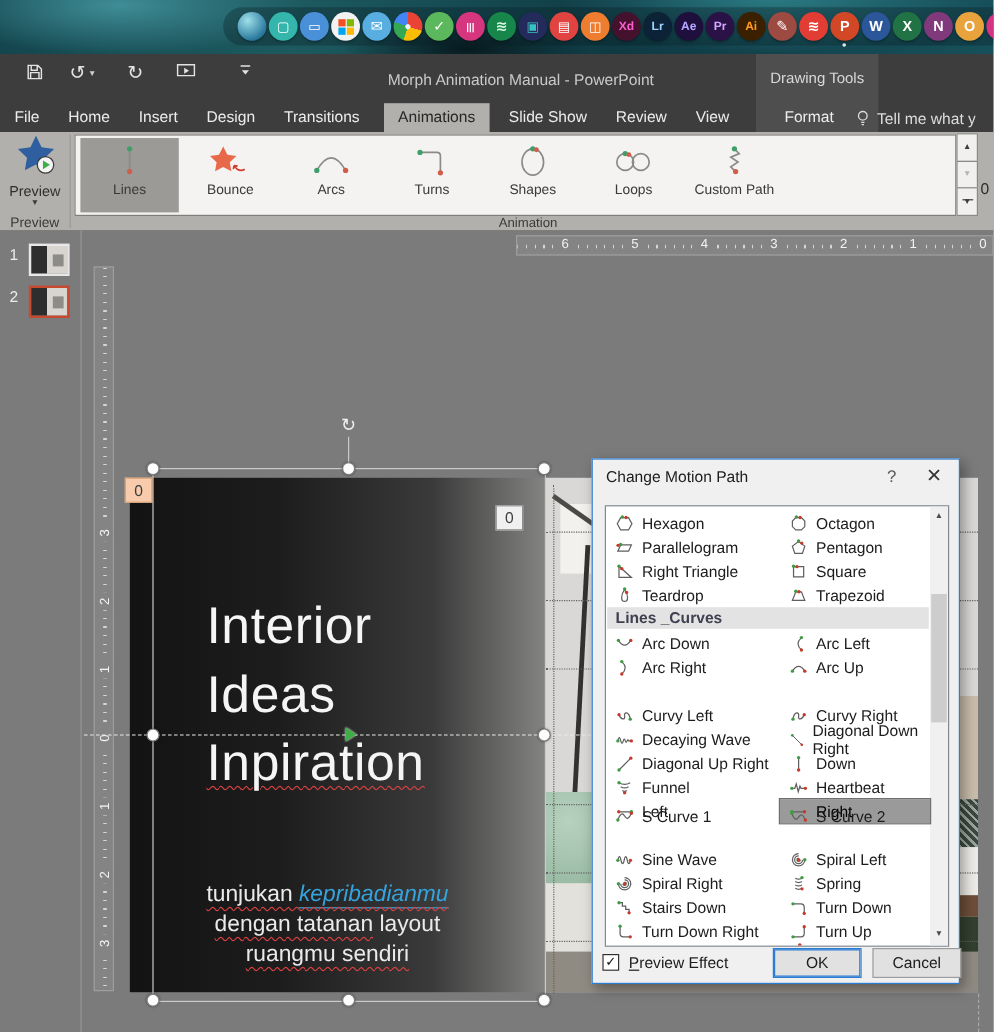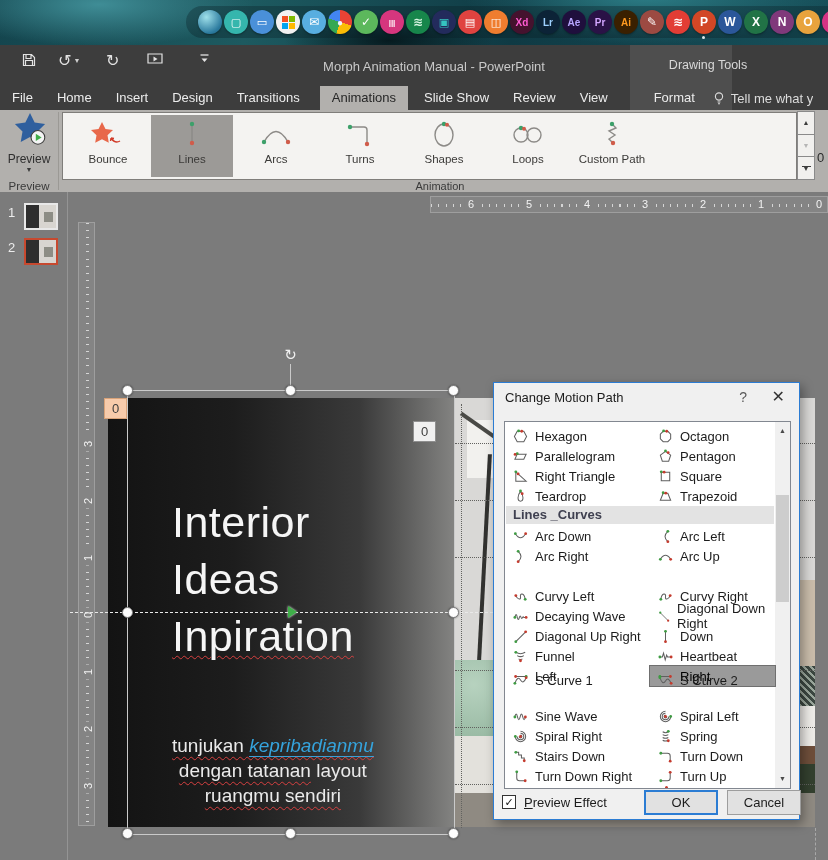--- a/index.html
+++ b/index.html
@@ -19,21 +19,21 @@
   .dock-ico{position:absolute;top:4px;width:24px;height:24px;border-radius:50%;
     display:flex;align-items:center;justify-content:center;color:#fff;
     font-weight:bold;font-size:11px;box-shadow:0 1px 2px rgba(0,0,0,.35);overflow:hidden;}
   .ms-grid{display:grid;grid-template-columns:6px 6px;grid-template-rows:6px 6px;gap:1px;}
   .ms-grid i{display:block;}
   .run-dot{position:absolute;top:30px;width:3px;height:3px;border-radius:50%;background:#dfe8ea;}
 
   
   #titlebar{left:0;top:45px;width:828px;height:65px;background:#3d3d3d;}
   #dt-block{left:630px;top:0;width:102px;height:65px;background:#4e4e4e;}
-  #dt-label{left:630px;top:13px;width:102px;text-align:center;color:#d8d8d8;font-size:12.5px;margin-left:27px;}
+  #dt-label{left:630px;top:13px;width:102px;text-align:center;color:#d8d8d8;font-size:12.5px;}
   #win-title{left:224px;top:14px;width:420px;text-align:center;color:#c9c9c9;font-size:13px;white-space:nowrap;}
   .qat-btn{position:absolute;top:6px;color:#e3e3e3;display:flex;align-items:center;}
   .qat-caret{font-size:7px;color:#cfcfcf;margin-left:2px;}
   #tabs{left:0;top:41px;width:828px;height:24px;display:flex;align-items:stretch;padding-left:12px;white-space:nowrap;}
   .tab{color:#ececec;font-size:13px;line-height:24px;margin-right:24px;}
   .tab.selected{background:#b2b0ad;color:#262626;padding:0 12px;margin-left:-4px;margin-right:16px;}
   .tab.format-tab{margin-left:22px;margin-right:18px;}
   #tellme{display:flex;align-items:center;color:#dcdcdc;font-size:13px;gap:6px;overflow:hidden;}
 
   
@@ -237,34 +237,34 @@
         <path d="M18,2 l4.4,9 9.9,1.4 -7.2,7 1.7,9.9 -8.8,-4.6 -8.8,4.6 1.7,-9.9 -7.2,-7 9.9,-1.4 z" fill="#2f5f9e"></path>
         <circle cx="25.5" cy="25" r="6.5" fill="#f4f4f4" stroke="#3c3c3c" stroke-width="1"></circle>
         <path d="M23.5,21.5 l5.5,3.5 -5.5,3.5 z" fill="#3fae49"></path>
       </svg>
     </div>
     <div class="abs" id="preview-label">Preview</div>
     <div class="abs" id="preview-caret">▼</div>
     <div class="abs" id="preview-group-label">Preview</div>
     <div class="abs" id="group-sep"></div>
     <div class="abs" id="gallery">
-        <div class="gal-item">
-          <div class="gal-icon"><svg width="44" height="30" viewBox="0 0 44 30">
-              <path d="M16,3 l3.5,7 7.5,1 -5.5,5.2 1.3,7.6 -6.8,-3.6 -6.8,3.6 1.3,-7.6 -5.5,-5.2 7.5,-1 z" fill="#e8684a"></path>
-              <path d="M25,19 q4,6 9,3 m-9,-3 l-0.5,3 m0.5,-3 l3,0.5" stroke="#d23b28" fill="none" stroke-width="1.4"></path>
-            </svg></div>
-          <div class="gal-label">Bounce</div>
-        </div>
         <div class="gal-item selected">
           <div class="gal-icon"><svg width="44" height="30" viewBox="0 0 44 30">
               <path d="M22,5 V24" stroke="#8c8a87" fill="none" stroke-width="1.4"></path>
               <circle cx="22" cy="5" r="2.2" fill="#3da06a"></circle>
               <circle cx="22" cy="24" r="2.2" fill="#d05c4a"></circle>
             </svg></div>
           <div class="gal-label">Lines</div>
+        </div>
+        <div class="gal-item">
+          <div class="gal-icon"><svg width="44" height="30" viewBox="0 0 44 30">
+              <path d="M16,3 l3.5,7 7.5,1 -5.5,5.2 1.3,7.6 -6.8,-3.6 -6.8,3.6 1.3,-7.6 -5.5,-5.2 7.5,-1 z" fill="#e8684a"></path>
+              <path d="M25,19 q4,6 9,3 m-9,-3 l-0.5,3 m0.5,-3 l3,0.5" stroke="#d23b28" fill="none" stroke-width="1.4"></path>
+            </svg></div>
+          <div class="gal-label">Bounce</div>
         </div>
         <div class="gal-item">
           <div class="gal-icon"><svg width="44" height="30" viewBox="0 0 44 30">
               <path d="M10,23 Q22,2 34,23" stroke="#8c8a87" fill="none" stroke-width="1.4"></path>
               <circle cx="10" cy="23" r="2.2" fill="#3da06a"></circle>
               <circle cx="34" cy="23" r="2.2" fill="#d05c4a"></circle>
             </svg></div>
           <div class="gal-label">Arcs</div>
         </div>
         <div class="gal-item">

